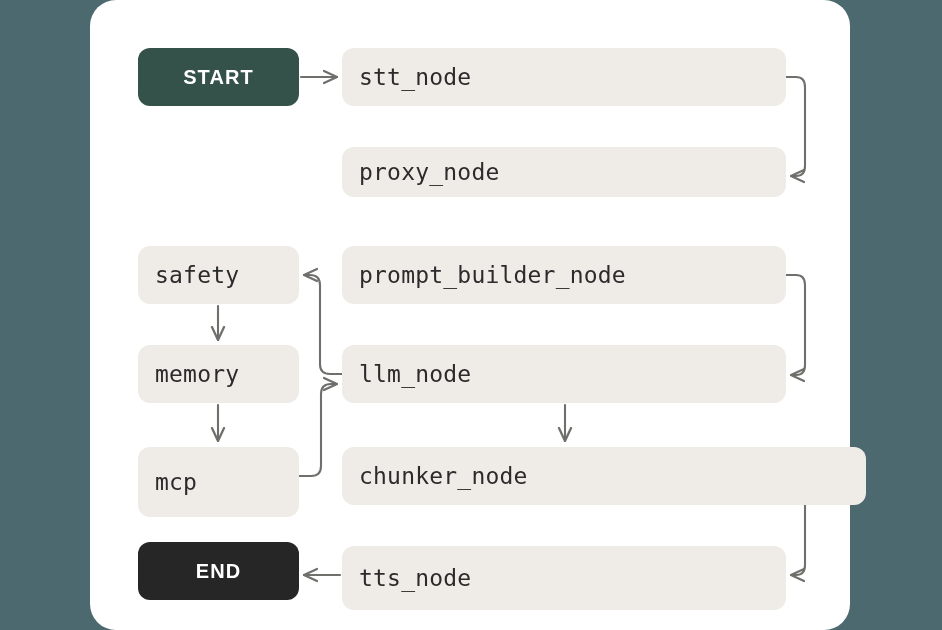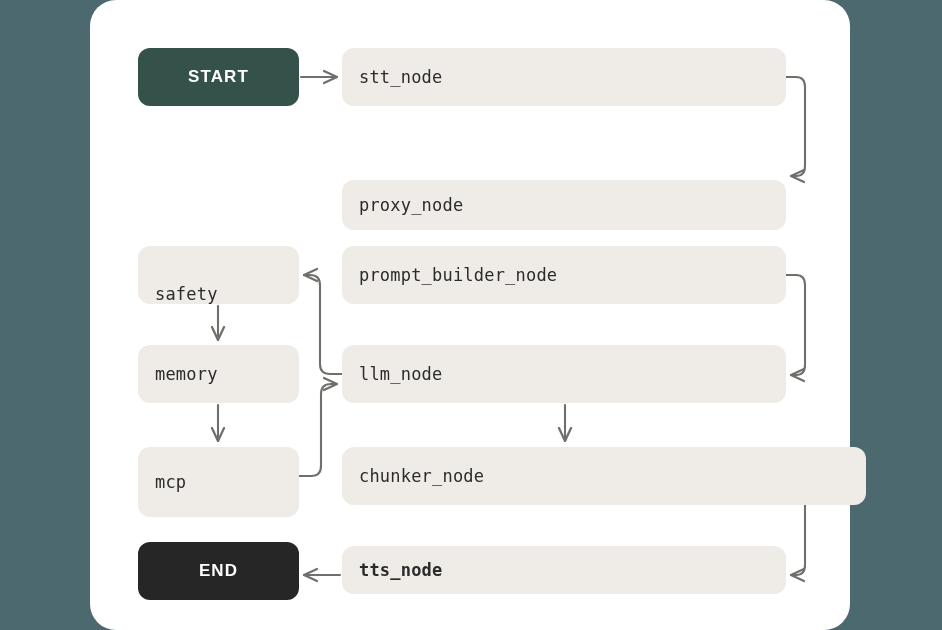--- a/index.html
+++ b/index.html
@@ -34,38 +34,38 @@
   .node {
     position: absolute;
     box-sizing: border-box;
     border-radius: 12px;
     background: #efece7;
     display: flex;
     align-items: center;
   }
   .node .lbl {
     font-family: "DejaVu Sans Mono", "Liberation Mono", monospace;
-    font-size: 17px;
+    font-size: 23px;
     letter-spacing: 0.2px;
     color: #2b2b2b;
     padding-left: 17px;
     white-space: nowrap;
   }
   .terminal {
     position: absolute;
     box-sizing: border-box;
     border-radius: 12px;
     display: flex;
     align-items: center;
     justify-content: center;
   }
   .terminal .lbl {
     font-family: "Liberation Sans", sans-serif;
     font-weight: bold;
-    font-size: 17px;
+    font-size: 20px;
     letter-spacing: 1.1px;
     color: #ffffff;
     white-space: nowrap;
   }
   #node-start { background: #35524a; }
   #node-end   { background: #262626; }
 </style>
 </head>
 <body>
 
@@ -105,25 +105,25 @@
   </svg>
 
   <div class="terminal" id="node-start" style="left:138px; top:48px; width:161px; height:58px;">
     <span class="lbl">START</span>
   </div>
 
   <div class="node" style="left:342px; top:48px; width:444px; height:58px;">
     <span class="lbl">stt_node</span>
   </div>
 
-  <div class="node" style="left:342px; top:147px; width:444px; height:50px;margin-top:33px;">
+  <div class="node" style="left:342px; top:147px; width:444px; height:50px;">
     <span class="lbl">proxy_node</span>
   </div>
 
-  <div class="node" style="left:138px; top:246px; width:161px; height:58px;align-items:flex-end;">
+  <div class="node" style="left:138px; top:246px; width:161px; height:58px;">
     <span class="lbl">safety</span>
   </div>
 
   <div class="node" style="left:342px; top:246px; width:444px; height:58px;">
     <span class="lbl">prompt_builder_node</span>
   </div>
 
   <div class="node" style="left:138px; top:345px; width:161px; height:58px;">
     <span class="lbl">memory</span>
   </div>
@@ -137,17 +137,17 @@
   </div>
 
   <div class="node" style="left:342px; top:447px; width:524px; height:58px;">
     <span class="lbl">chunker_node</span>
   </div>
 
   <div class="terminal" id="node-end" style="left:138px; top:542px; width:161px; height:58px;">
     <span class="lbl">END</span>
   </div>
 
-  <div class="node" style="left:342px; top:546px; width:444px; height:48px;font-weight:bold;">
+  <div class="node" style="left:342px; top:546px; width:444px; height:64px;">
     <span class="lbl">tts_node</span>
   </div>
 
 </div>
 
 </body></html>

